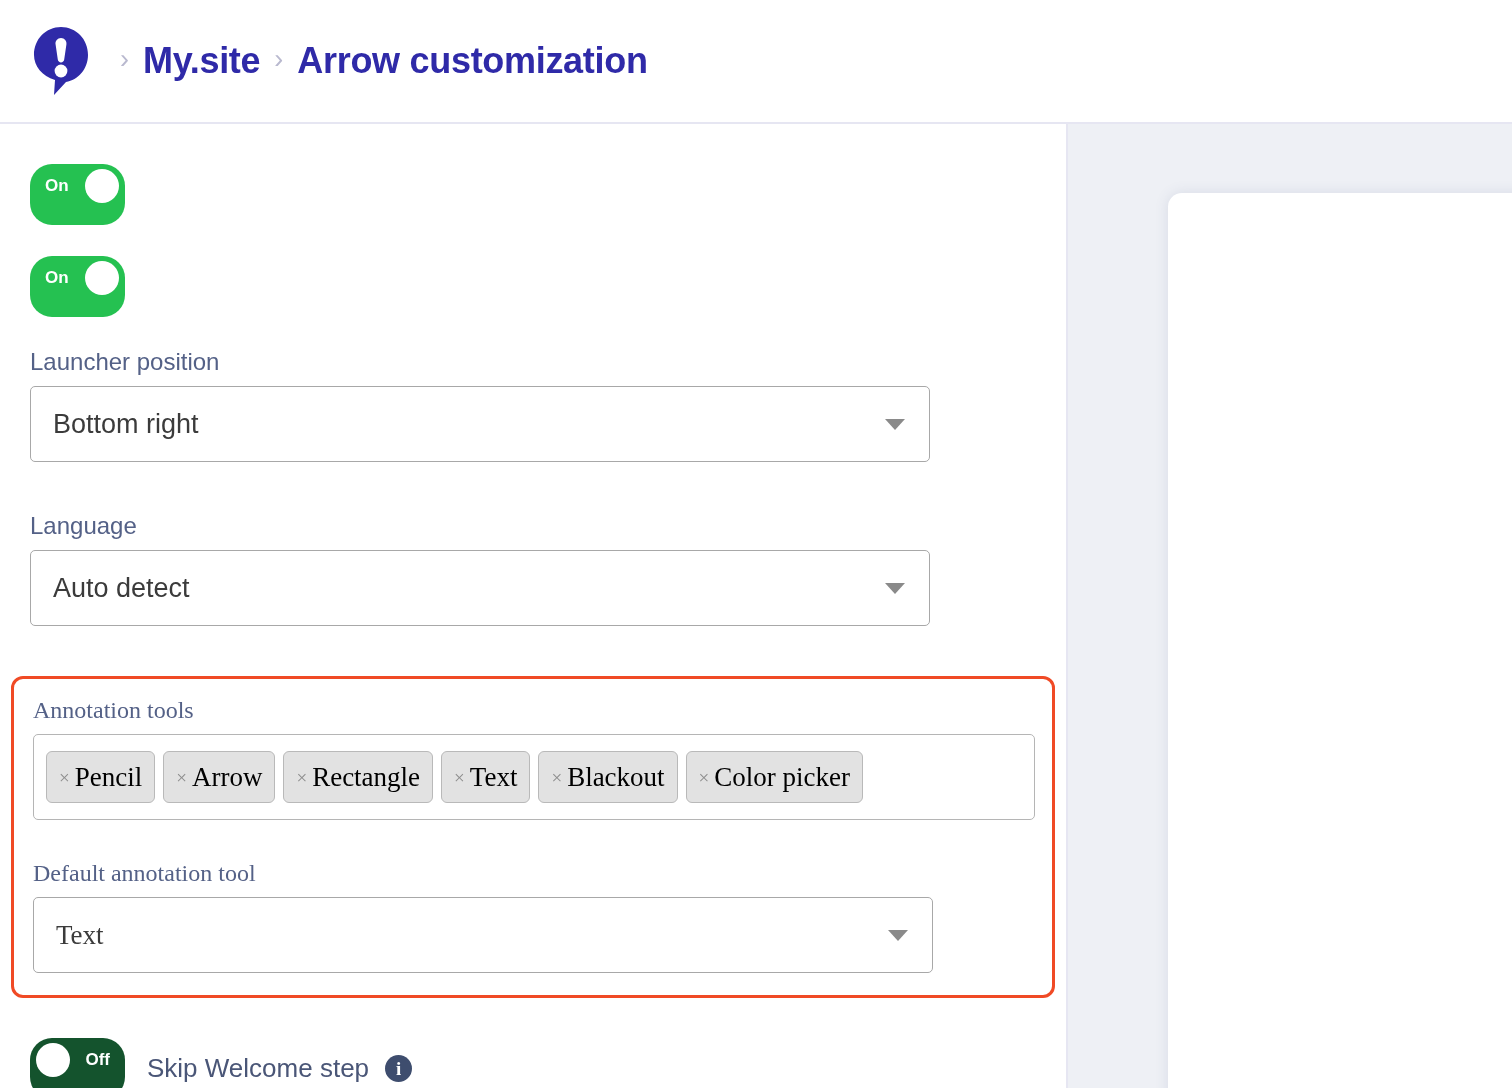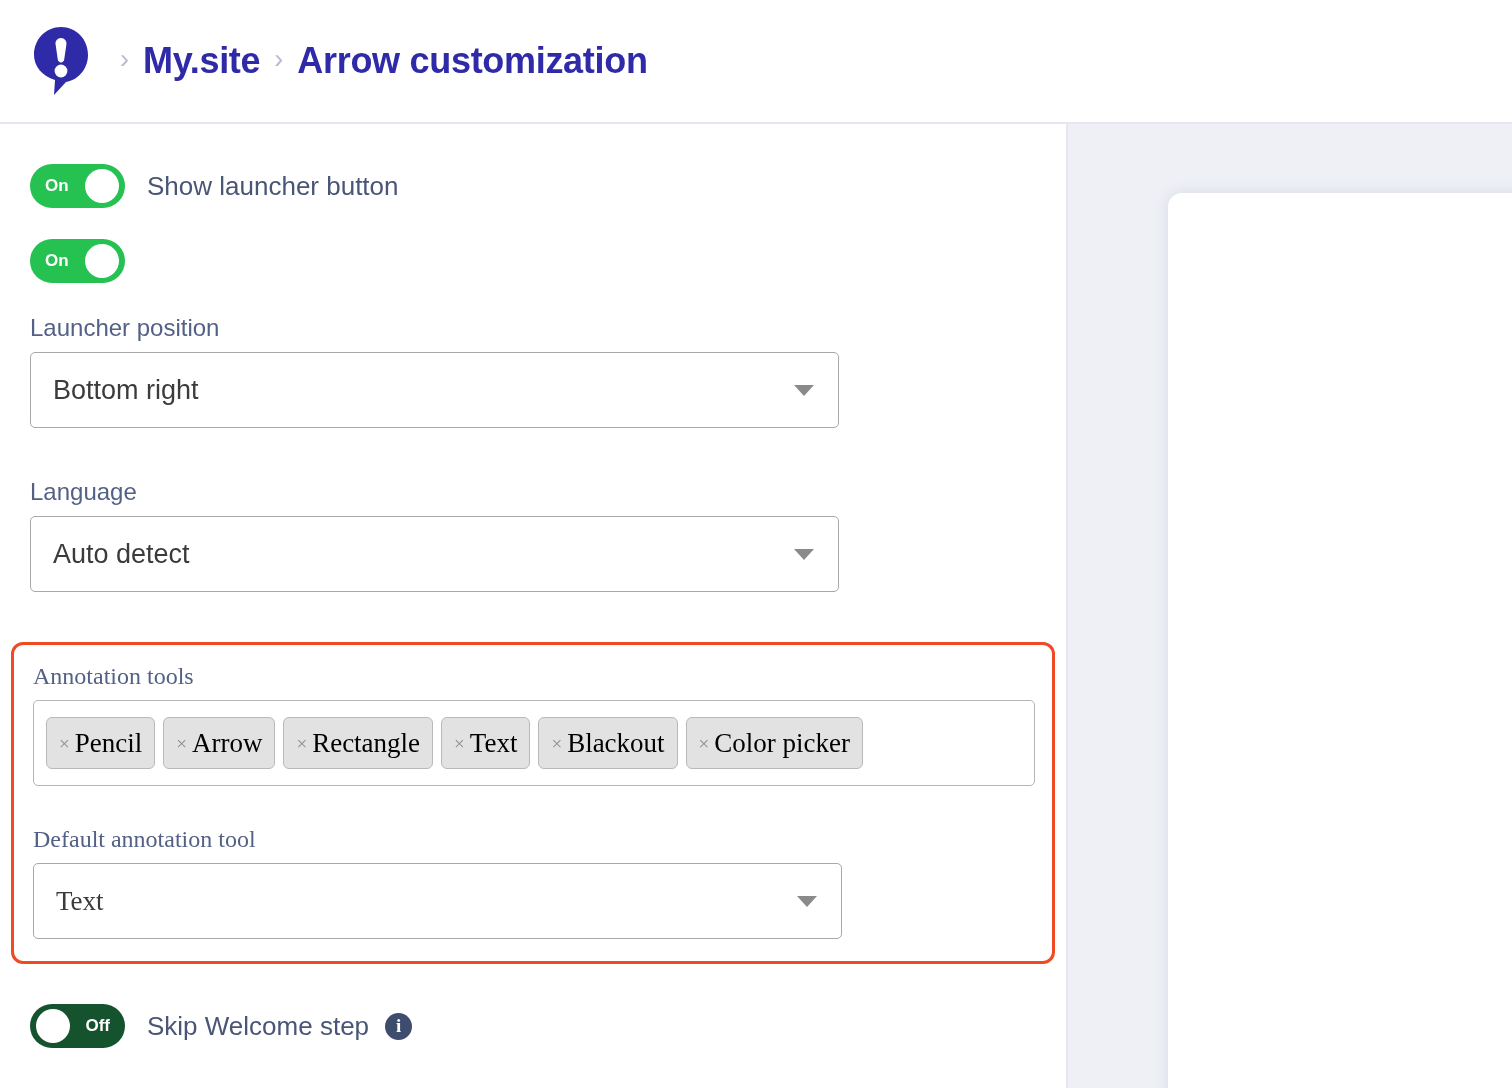--- a/index.html
+++ b/index.html
@@ -102,21 +102,21 @@
 
   
   .toggle-row {
     display: flex;
     align-items: center;
     margin-bottom: 31px;
   }
 
   .toggle {
     width: 95px;
-    height: 44px;
+    height: 61px;
     border-radius: 22px;
     position: relative;
     flex: 0 0 auto;
     margin-right: 22px;
     cursor: pointer;
   }
   .toggle.on  { background: #25c151; }
   .toggle.off { background: #14532d; }
 
   .toggle .knob {
@@ -168,21 +168,21 @@
   
   .field { margin-bottom: 22px; }
 
   .field-label {
     font-size: 24px;
     color: #546187;
     margin-bottom: 10px;
   }
 
   .select {
-    width: 809px;
+    width: 900px;
     height: 76px;
     border: 1px solid #a8a8a8;
     border-radius: 5px;
     background: #ffffff;
     display: flex;
     align-items: center;
     padding: 0 22px;
     position: relative;
     cursor: pointer;
   }
@@ -283,21 +283,20 @@
 
   <div class="body">
 
     <div class="left-pane">
 
       <div class="toggle-row">
         <div class="toggle on">
           <span class="state">On</span>
           <span class="knob"></span>
         </div>
-        <span class="toggle-label">Show launcher button</span>
       </div>
 
       <div class="toggle-row">
         <div class="toggle on">
           <span class="state">On</span>
           <span class="knob"></span>
         </div>
       </div>
 
       <div class="field">

